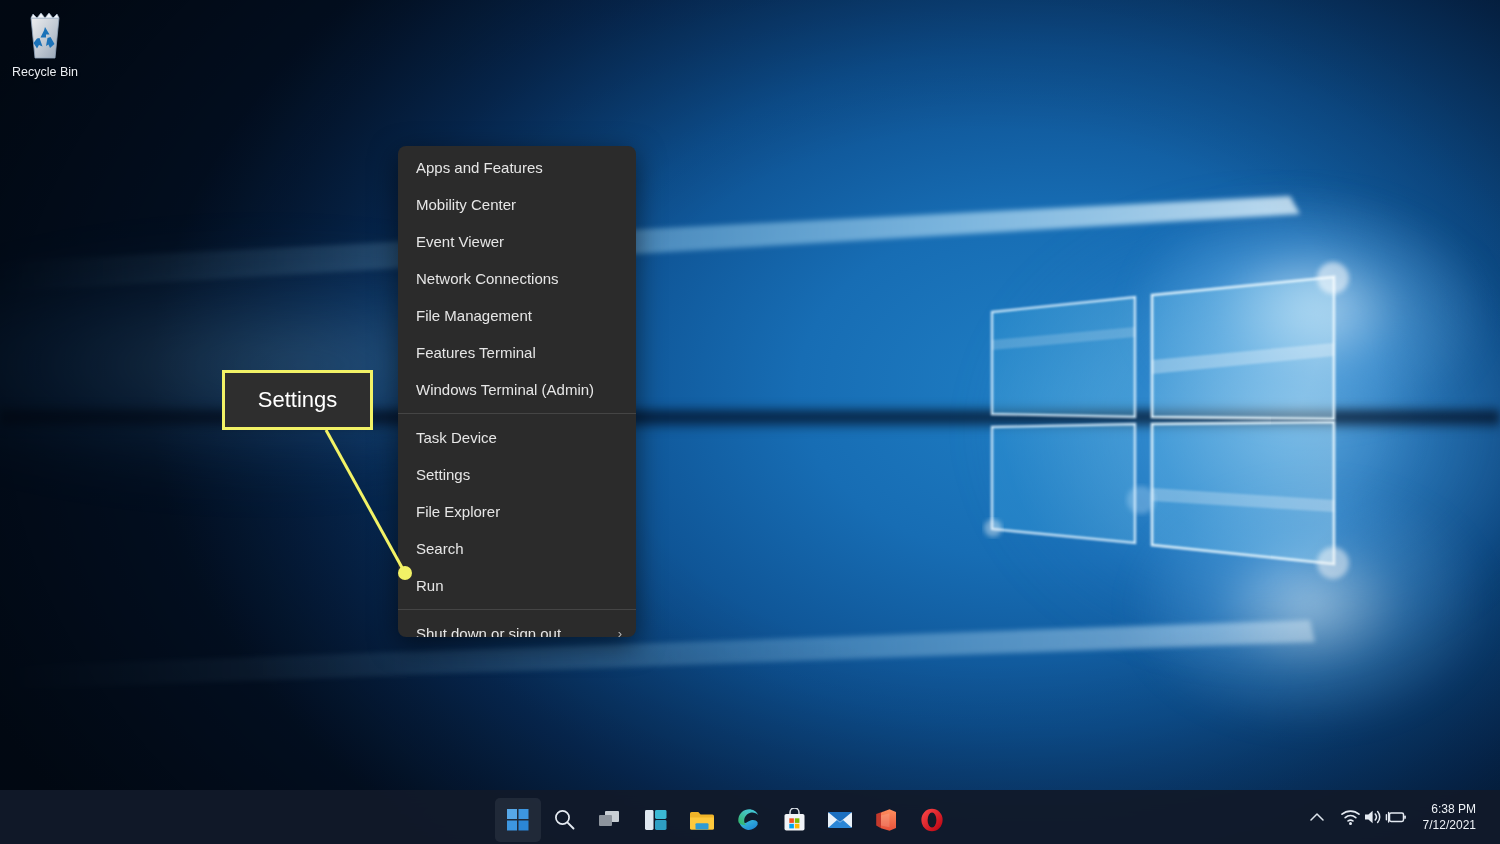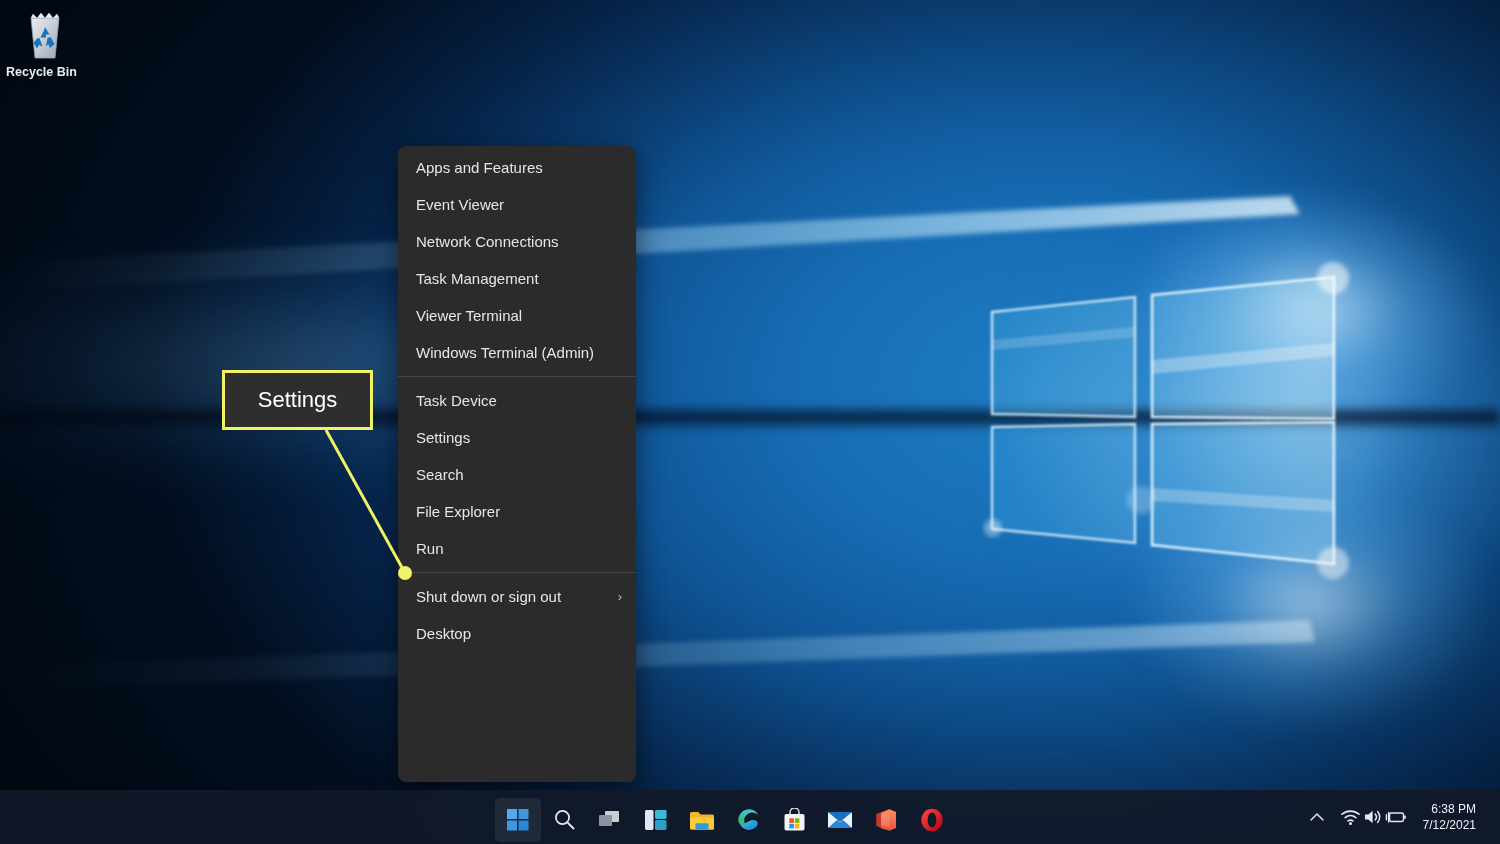--- a/index.html
+++ b/index.html
@@ -52,33 +52,33 @@
   }
   #logo-svg { position:absolute; left:0; top:0; width:1500px; height:844px; }
   #vignette {
     position:absolute; inset:0;
     background:radial-gradient(ellipse 1100px 760px at 66% 47%, rgba(0,0,0,0) 35%, rgba(0,0,0,.30) 72%, rgba(0,0,0,.62) 100%);
   }
 
   
   #recycle-bin {
     position:absolute; left:6px; top:10px; width:78px;
-    cursor:default; user-select:none;font-weight:bold;
+    text-align:center; cursor:default; user-select:none;
   }
   #recycle-bin .glyph { width:78px; height:52px; display:block; }
   #recycle-bin .label {
     color:#e9edf2; font-size:12.5px; margin-top:3px;
     text-shadow:0 1px 3px rgba(0,0,0,.85);
     line-height:14px;
   }
 
   
   #winx-menu {
     position:absolute; left:398px; top:146px;
-    width:238px; height:636px;
+    width:238px; height:491px;
     background:#2b2b2b;
     border-radius:8px;
     box-shadow:0 8px 28px rgba(0,0,0,.55);
     overflow:hidden;
     padding-top:3px;
   }
   .menu-item {
     height:37px; display:flex; align-items:center;
     padding-left:18px; padding-right:14px;
     color:#e6e6e6; font-size:15px;
@@ -239,48 +239,51 @@
   </svg>
   <div class="label">Recycle Bin</div>
 </div>
 
 <div id="winx-menu">
 
   <div class="menu-item">
     <span>Apps and Features</span>
   </div>
   <div class="menu-item">
+    <span>Mobility Center</span>
+  </div>
+  <div class="menu-item">
     <span>Event Viewer</span>
   </div>
   <div class="menu-item">
     <span>Network Connections</span>
   </div>
   <div class="menu-item">
-    <span>Task Management</span>
-  </div>
-  <div class="menu-item">
-    <span>Viewer Terminal</span>
+    <span>File Management</span>
+  </div>
+  <div class="menu-item">
+    <span>Features Terminal</span>
   </div>
   <div class="menu-item">
     <span>Windows Terminal (Admin)</span>
   </div>
 
   <div class="menu-sep"></div>
 
   <div class="menu-item">
     <span>Task Device</span>
   </div>
   <div class="menu-item">
     <span>Settings</span>
   </div>
   <div class="menu-item">
+    <span>File Explorer</span>
+  </div>
+  <div class="menu-item">
     <span>Search</span>
-  </div>
-  <div class="menu-item">
-    <span>File Explorer</span>
   </div>
   <div class="menu-item">
     <span>Run</span>
   </div>
 
   <div class="menu-sep"></div>
 
   <div class="menu-item">
     <span>Shut down or sign out</span>
     <span class="chevron">›</span>

